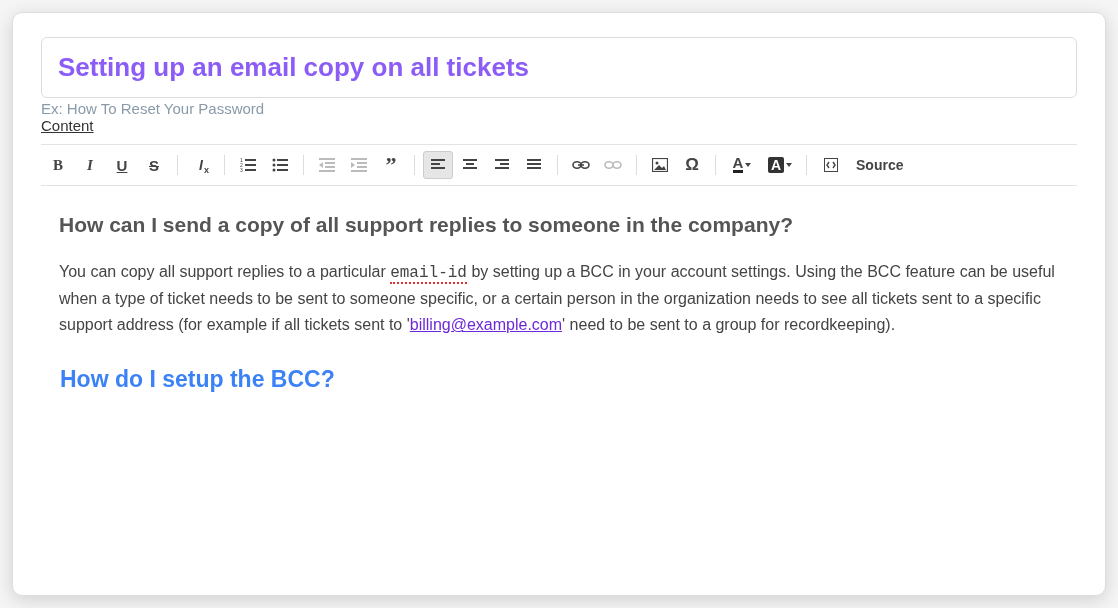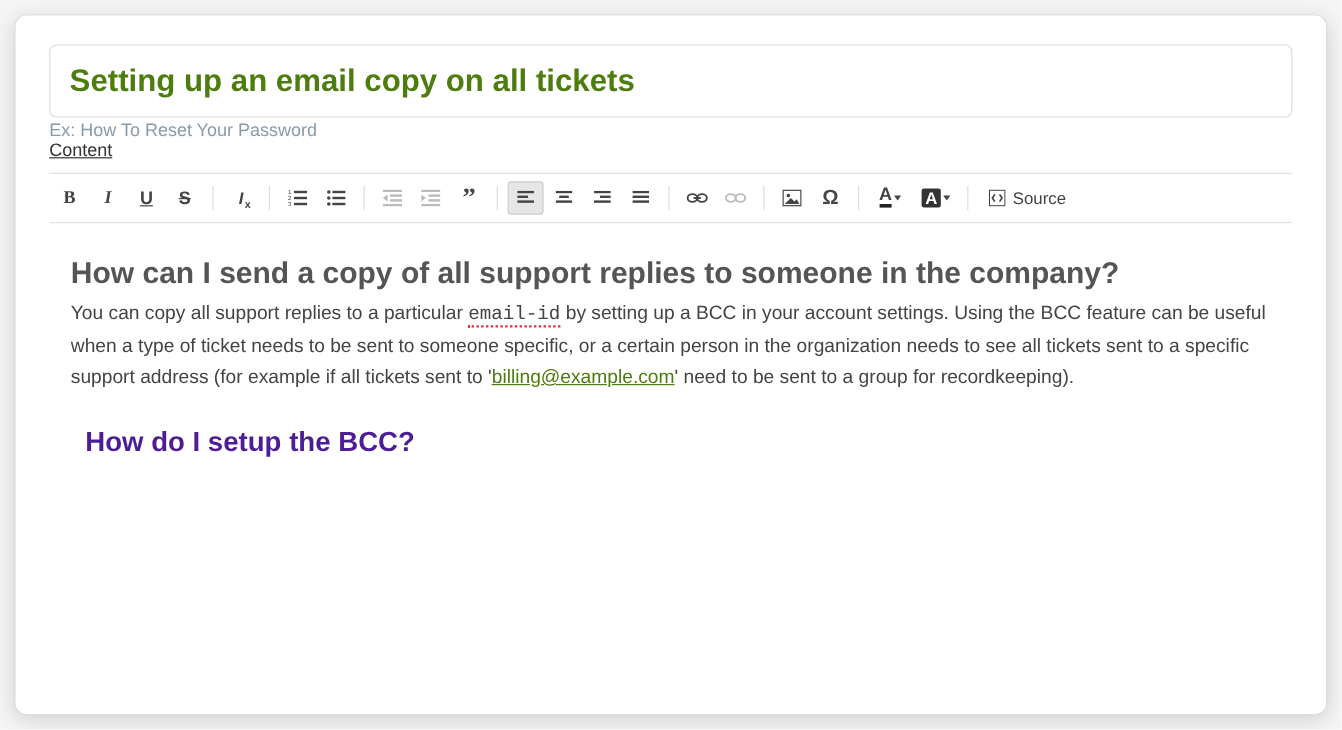--- a/index.html
+++ b/index.html
@@ -24,21 +24,21 @@
     margin-bottom: 8px;
   }
   .required { color: #d00; font-size: 12px; vertical-align: super; margin-left: 2px;}
   .title-input {
     width: 100%;
     border: 1px solid #dcdcdc;
     border-radius: 6px;
     padding: 14px 16px;
     font-size: 26px;
     font-weight: 700;
-    color: #4d7c0f;
+    color: #8b5cf6;
     font-family: "Trebuchet MS", "Lucida Grande", sans-serif;
     background: #fff;
   }
   .helper {
     font-size: 15px;
     color: #8a9aa8;
     margin-top: 2px;
   }
   .content-label {
     font-size: 15px;
@@ -78,23 +78,24 @@
   .ico { font-weight: 700; font-size: 15px; font-family: Georgia, serif; }
   .ico-i { font-style: italic; font-weight: 700; font-size: 15px; font-family: Georgia, serif;}
   .ico-u { text-decoration: underline; font-weight: 700; font-size: 15px;}
   .ico-s { text-decoration: line-through; font-weight: 700; font-size: 15px;}
   .ico-sub { font-weight: 700; font-size: 14px; font-style: italic; position: relative;}
   .ico-sub::after { content: "x"; font-size: 9px; position: absolute; bottom: -2px; right: -6px; font-style: normal;}
   svg { display: block; }
   .src-btn {
     width: auto;
     padding: 0 8px;
-    gap: 6px;
+    gap: 18px;
     font-size: 14px;
     color: #444;
+    font-weight: bold;
   }
   .caret {
     width: 0; height: 0;
     border-left: 3px solid transparent;
     border-right: 3px solid transparent;
     border-top: 4px solid #444;
     margin-left: 2px;
   }
   .txtcolor {
     display:inline-flex; align-items:center;
@@ -108,32 +109,33 @@
     background:#333; color:#fff; font-weight:700; font-size:14px;
     width:16px; height:16px; border-radius:2px;
   }
   .editor {
     padding: 22px 18px 0 18px;
     color: #444;
     font-size: 16px;
     line-height: 1.65;
   }
   .editor h2 {
-    font-size: 25px;
+    font-size: 21px;
     font-weight: 700;
     color: #555;
+    margin-bottom: 16px;
   }
   .editor h3 {
     font-size: 23px;
     font-weight: 700;
-    color: #4c1d95;
-    margin: 22px 0 14px 12px;
+    color: #3b82f6;
+    margin: 22px 0 14px 1px;
   }
   .editor p { margin-bottom: 6px; }
-  .editor a { color: #4d7c0f; text-decoration: underline; }
+  .editor a { color: #6d28d9; text-decoration: underline; }
   .spellerr { border-bottom: 2px dotted #d33; font-family: Liberation Mono, monospace; }
 </style>
 </head>
 <body>
 
 <div class="card">
 
 
   <input type="text" class="title-input" value="Setting up an email copy on all tickets" style="">
 

